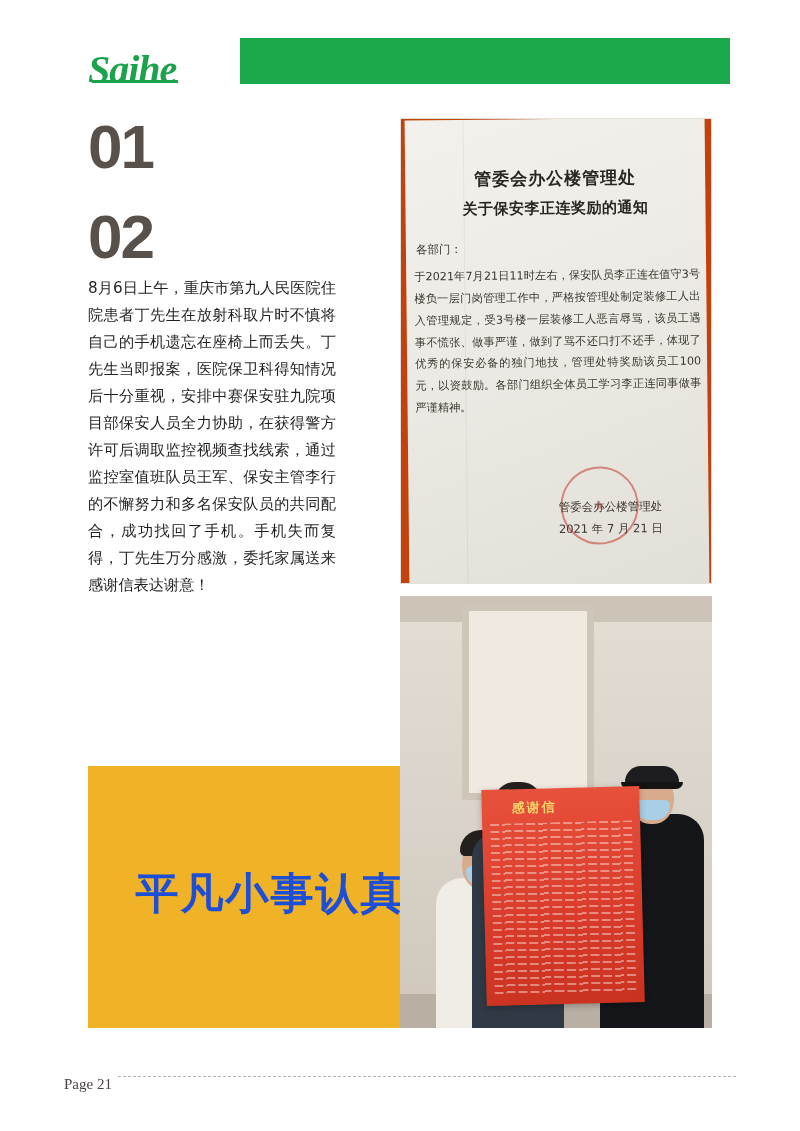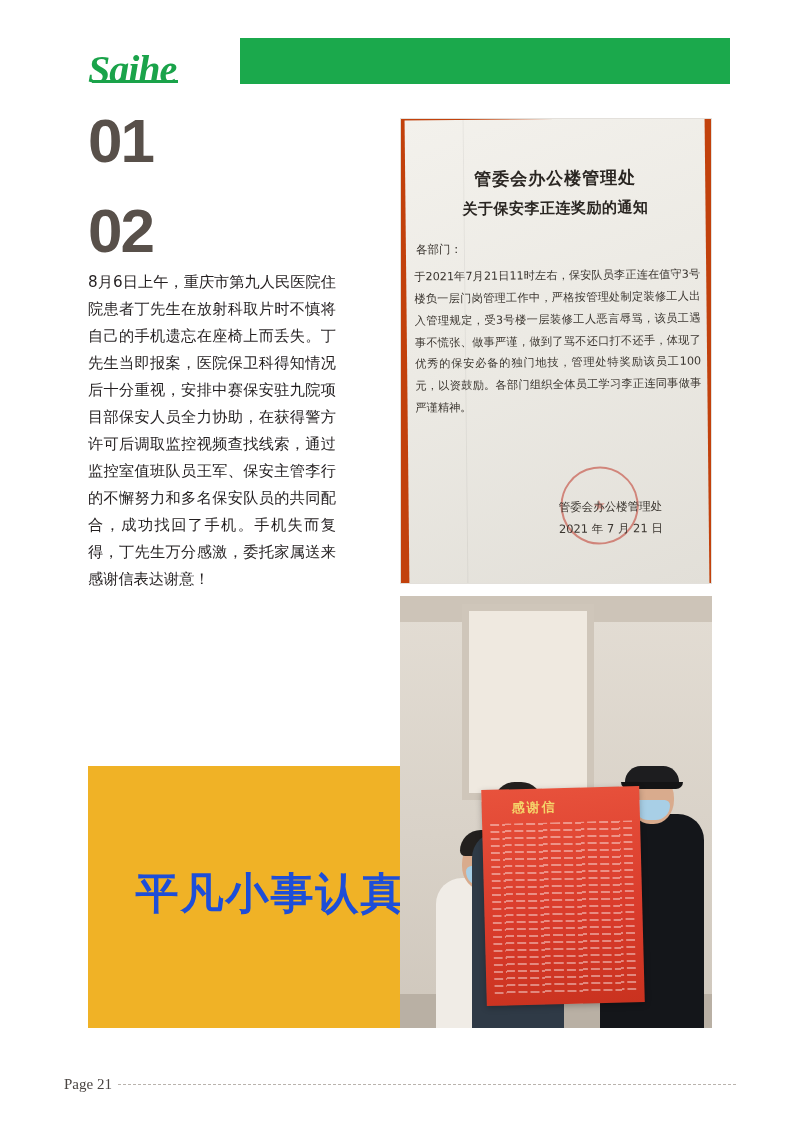--- a/index.html
+++ b/index.html
@@ -42,21 +42,21 @@
   .header-bar {
     position: absolute;
     left: 240px; top: 0;
     width: 490px; height: 46px;
     background: #1ba94c;
   }
 
   
   .left-col {
     position: absolute;
-    left: 88px; top: 112px;
+    left: 88px; top: 118px;
     width: 248px;
   }
   .num {
     font-family: "Liberation Sans", sans-serif;
     font-weight: bold;
     font-size: 62px;
     line-height: 0.95;
     color: #58504a;
     letter-spacing: -2px;
     margin-bottom: 8px;
@@ -285,21 +285,21 @@
     position: absolute;
     left: 0; right: 0; bottom: 0; height: 34px;
     background: #b9b0a4;
   }
 
   
   .footer {
     position: absolute;
     left: 64px; right: 64px; bottom: 38px;
     display: flex;
-    align-items: center;
+    align-items: flex-start;
     gap: 6px;
   }
   .page-label {
     font-family: "Liberation Serif", serif;
     font-size: 15px;
     color: #4a4542;
     white-space: nowrap;
   }
   .dash-line {
     flex: 1;

